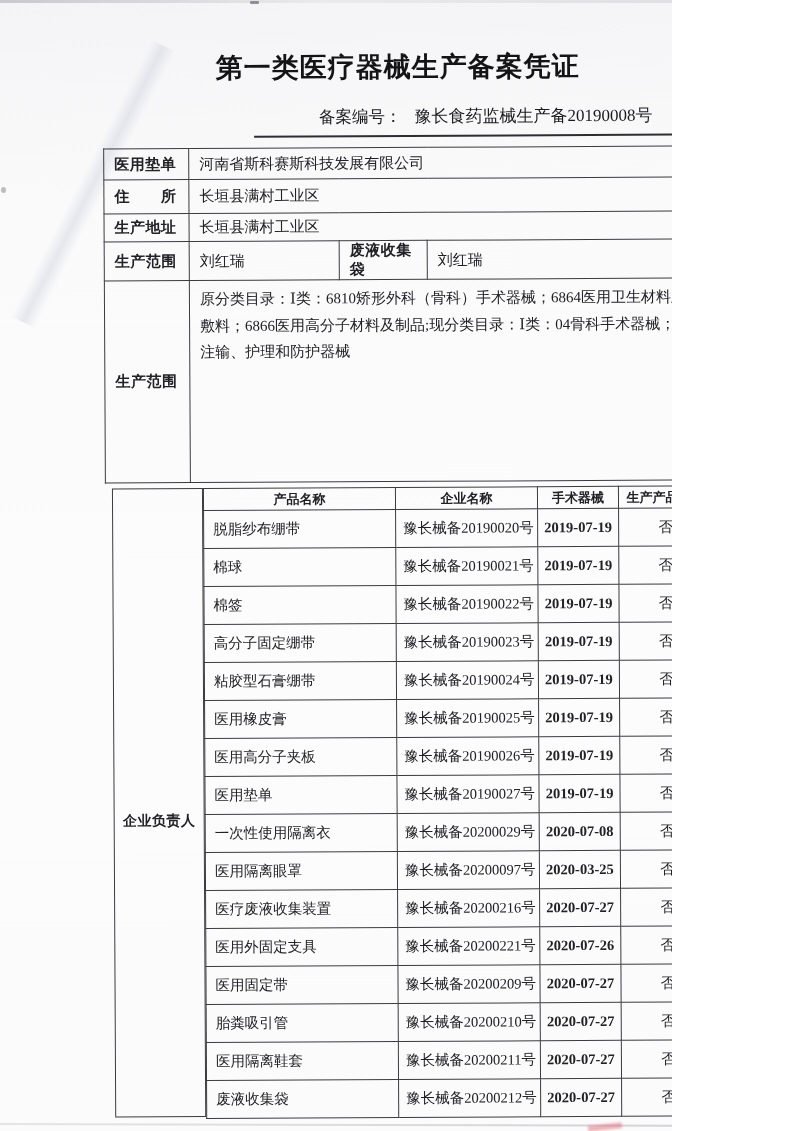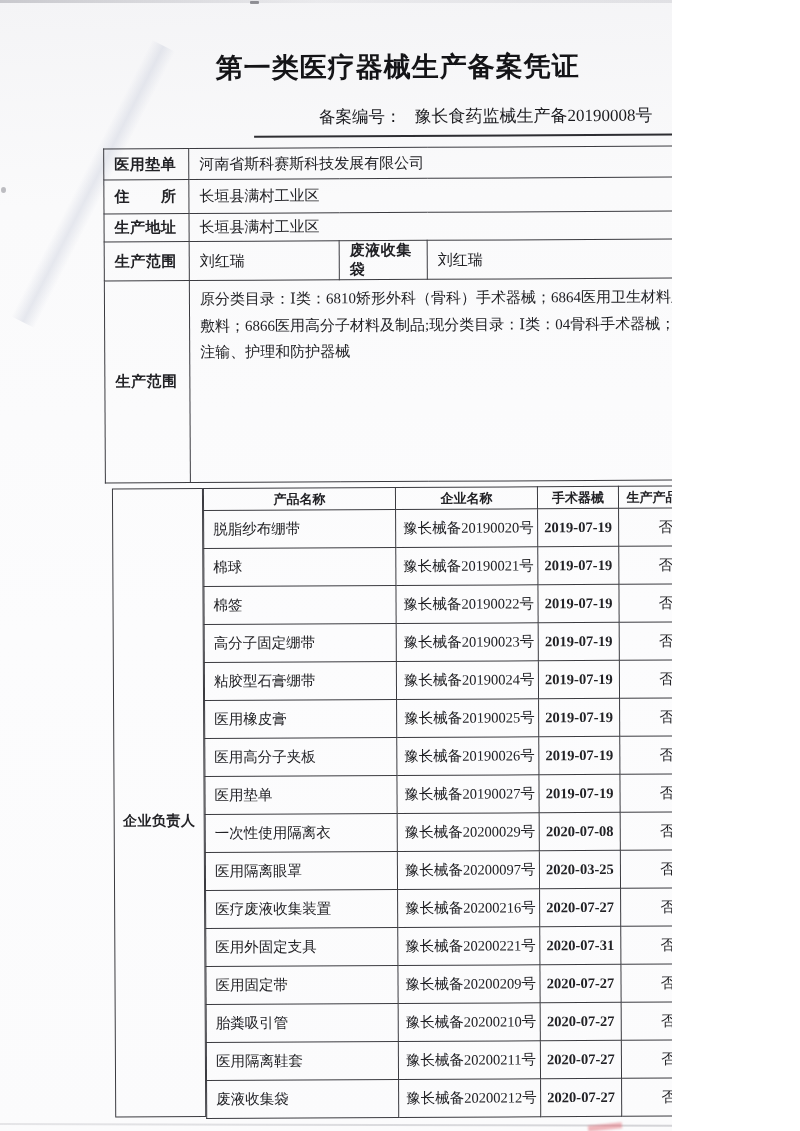--- a/index.html
+++ b/index.html
@@ -213,21 +213,21 @@
           <tr class="row">
             <td class="c-name">医疗废液收集装置</td>
             <td class="c-no">豫长械备20200216号</td>
             <td class="c-date">2020-07-27</td>
             <td class="c-cons">否</td>
           </tr>
 
           <tr class="row">
             <td class="c-name">医用外固定支具</td>
             <td class="c-no">豫长械备20200221号</td>
-            <td class="c-date">2020-07-31</td>
+            <td class="c-date">2020-07-26</td>
             <td class="c-cons">否</td>
           </tr>
 
           <tr class="row">
             <td class="c-name">医用固定带</td>
             <td class="c-no">豫长械备20200209号</td>
             <td class="c-date">2020-07-27</td>
             <td class="c-cons">否</td>
           </tr>
 

